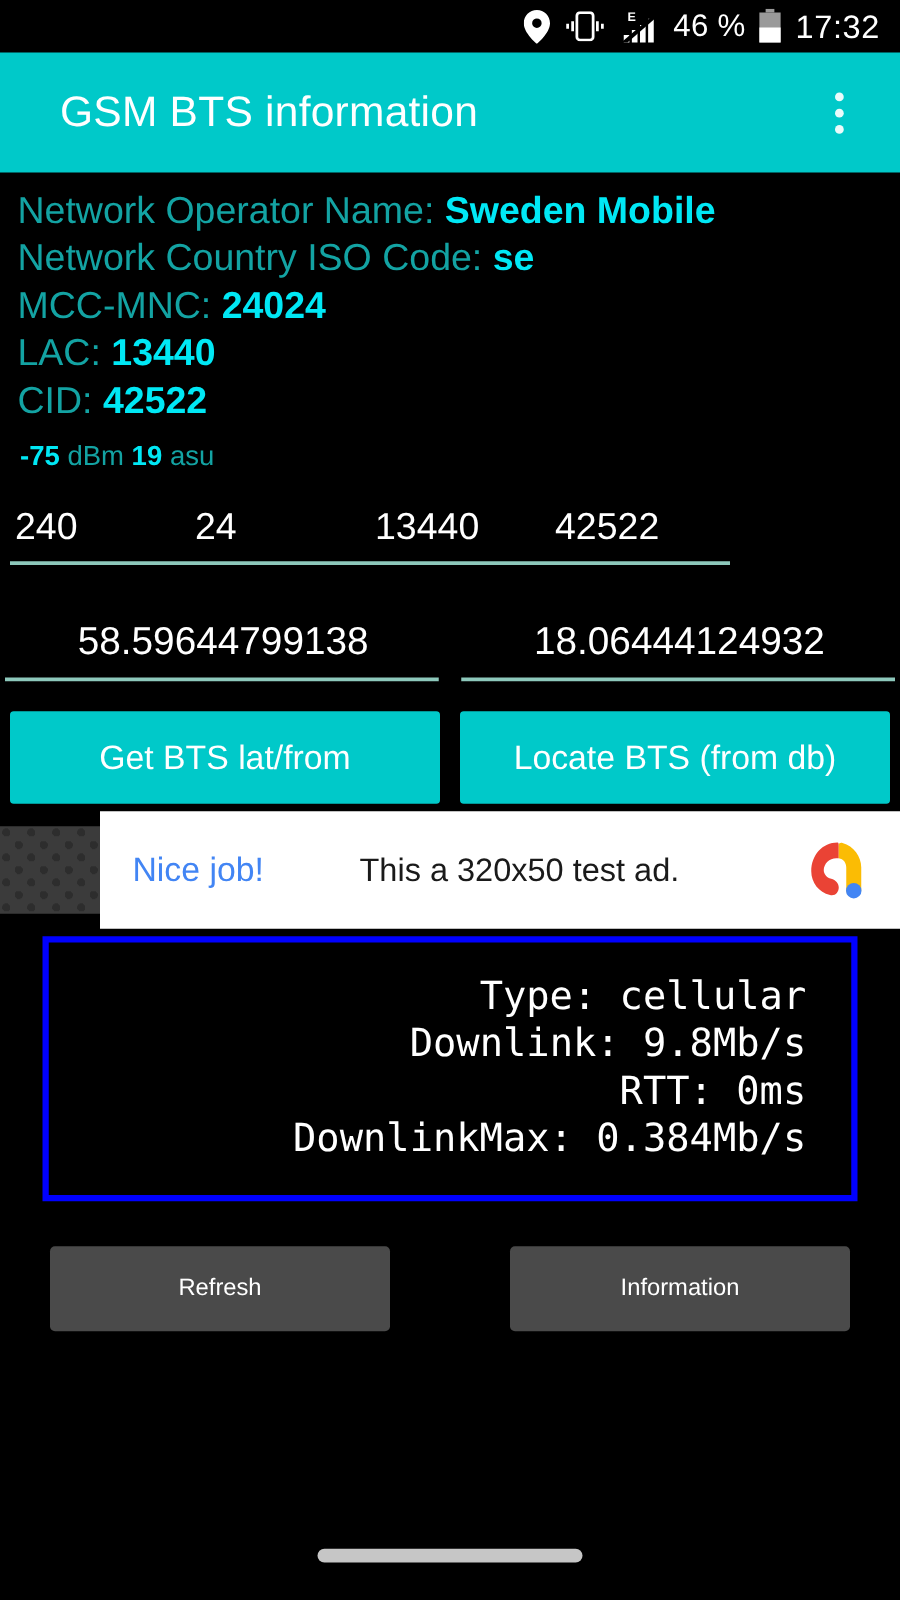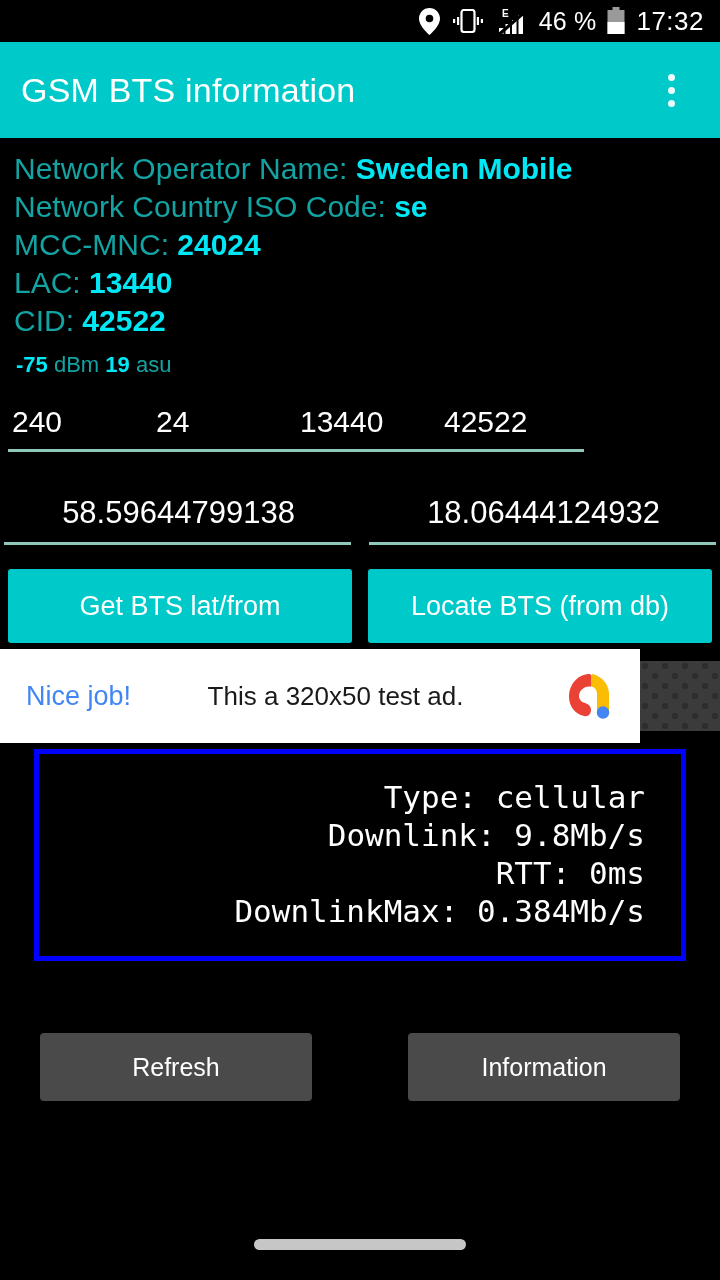--- a/index.html
+++ b/index.html
@@ -20,21 +20,21 @@
   }
   .sb-icon { display: flex; align-items: center; }
   .sb-text { color: #fff; font-size: 25px; letter-spacing: 0.2px; }
   .sb-time { color: #fff; font-size: 26px; letter-spacing: 0.5px; }
 
   
   .appbar {
     height: 96px; width: 100%;
     background: #00c9c9;
     display: flex; align-items: center;
-    padding: 0 26px 0 21px;
+    padding: 0 26px 0 48px;
   }
   .appbar-title {
     color: #ffffff; font-size: 34px; font-weight: 400;
     flex: 1; letter-spacing: 0.2px;
   }
   .overflow { width: 46px; height: 46px; display: flex; flex-direction: column;
               align-items: center; justify-content: center; gap: 6px; }
   .overflow span { width: 7px; height: 7px; border-radius: 50%; background: rgba(255,255,255,0.92); }
 
   
@@ -79,21 +79,21 @@
 
   
   .ad-strip {
     margin-top: 18px; height: 70px; width: 100%;
     position: relative;
     background-color: #3b3b3b;
     background-image:
       radial-gradient(circle at 5px 5px, #2d2d2d 3.2px, transparent 3.4px),
       radial-gradient(circle at 15px 15px, #2d2d2d 3.2px, transparent 3.4px);
     background-size: 20px 20px, 20px 20px;
-    display: flex; align-items: center; justify-content: flex-start;
+    display: flex; align-items: center; justify-content: flex-end;
   }
   .ad-card {
     width: 640px; height: 94px; background: #ffffff;
     display: flex; align-items: center; padding: 0 26px;
   }
   .ad-cta { color: #4285f4; font-size: 27px; font-weight: 500; white-space: nowrap; }
   .ad-body { flex: 1; text-align: center; color: #1a1a1a; font-size: 26px; margin-left: -20px; }
   .ad-logo { width: 54px; height: 60px; }
 
   
@@ -106,23 +106,22 @@
     font-family: "DejaVu Sans Mono", monospace;
     color: #ffffff; font-size: 31px; line-height: 38px;
     text-align: right; letter-spacing: 0px; white-space: pre;
   }
 
   
   .row-gray-btns { display: flex; margin-top: 36px; padding: 0 40px; }
   .gray-btn {
     width: 272px; height: 68px; background: #4a4a4a; border-radius: 4px;
     display: flex; align-items: center; justify-content: center;
-    color: #ffffff; font-size: 25px;
+    color: #ffffff; font-size: 19px;
     box-shadow: 0 1px 2px rgba(0,0,0,0.7);
-    margin-top: 36px;
   }
   .gray-spacer { flex: 1; }
 
   
   .navbar {
     position: absolute; left: 0; bottom: 0; width: 100%; height: 72px;
     background: #000; display: flex; align-items: center; justify-content: center;
   }
   .nav-pill { width: 212px; height: 11px; border-radius: 6px; background: #c6c6c6; }
 </style>

